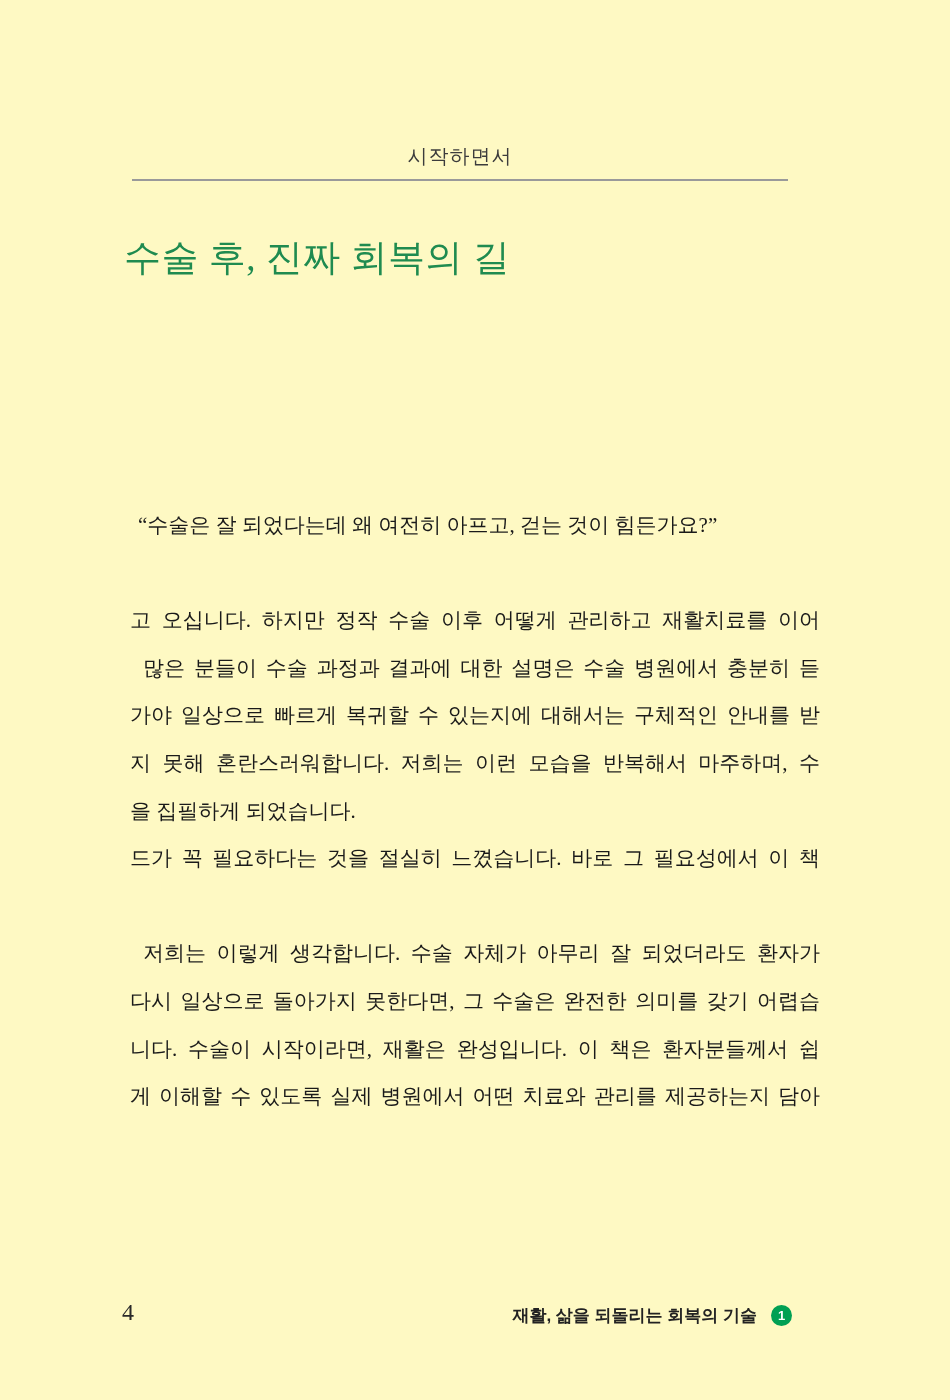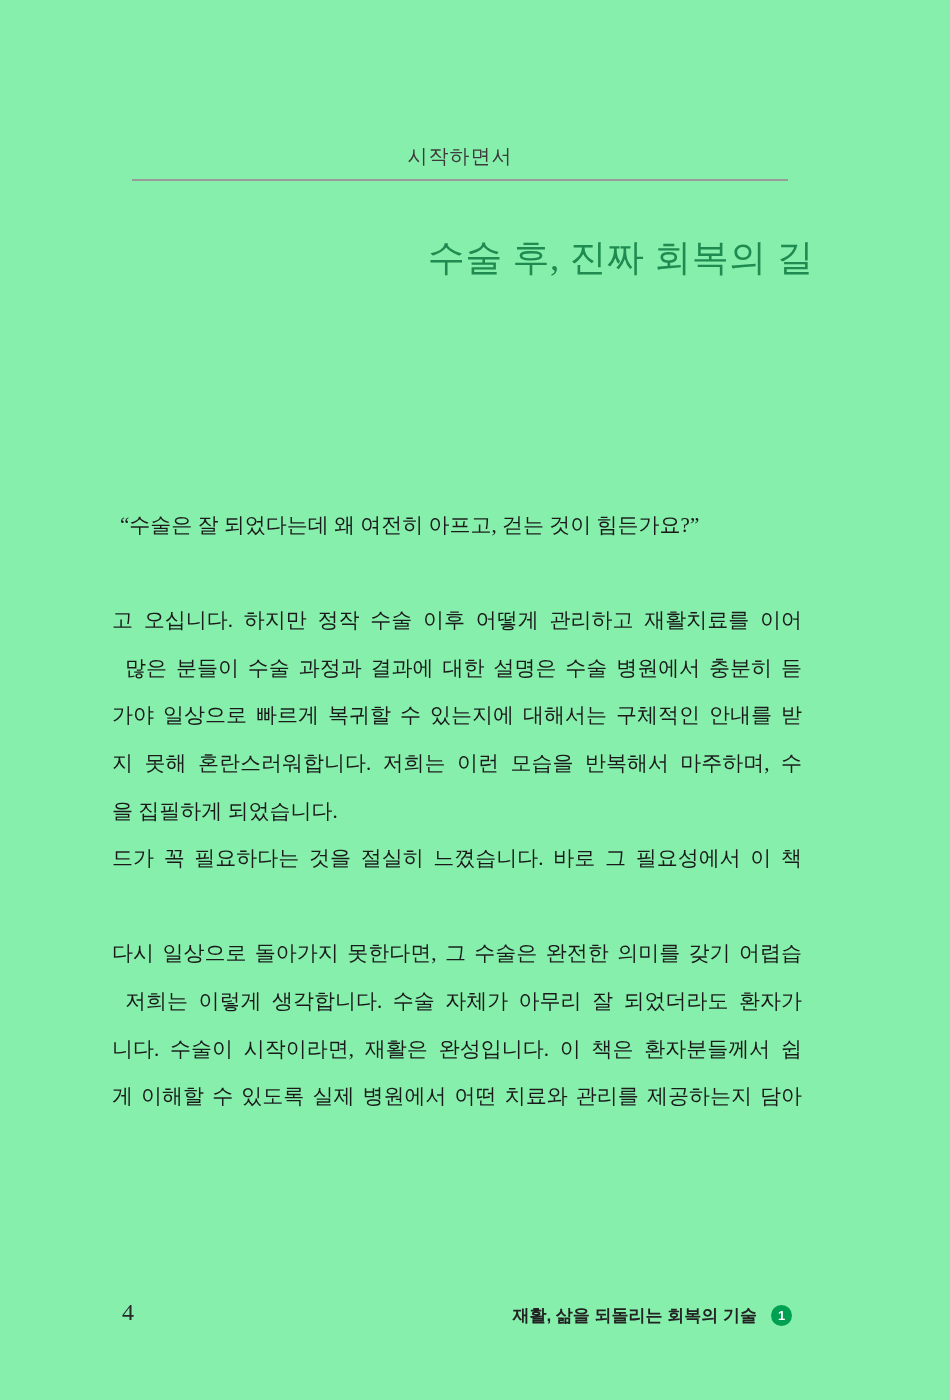--- a/index.html
+++ b/index.html
@@ -1,20 +1,20 @@
 <!DOCTYPE html>
 <html><head>
 <meta charset="utf-8">
 <style>
   html, body { margin: 0; padding: 0; background: #ffffff; }
   .page {
     position: relative;
     width: 950px;
     height: 1400px;
-    background: #86efac;
+    background: #fef9c3;
     overflow: hidden;
     font-family: "Liberation Serif", "DejaVu Serif", serif;
     color: #1a1a1a;
   }
   .section-label {
     position: absolute;
     top: 143px;
     left: 132px;
     width: 656px;
     text-align: center;
@@ -30,31 +30,31 @@
     left: 132px;
     width: 656px;
     height: 0;
     border-top: 2px solid #9a9a9a;
   }
   .chapter-title {
     position: absolute;
     top: 233px;
     left: 124px;
     width: 690px;
-    text-align: right;
+    text-align: left;
     font-family: "Liberation Serif", "DejaVu Serif", serif;
     font-size: 37px;
     font-weight: 500;
     letter-spacing: 0.5px;
     color: #1f8b50;
   }
   .body-text {
     position: absolute;
     top: 502px;
-    left: 112px;
+    left: 130px;
     width: 690px;
     font-size: 21px;
     line-height: 47.6px;
     color: #1a1a1a;
   }
   .para { margin: 0 0 47.6px 0; }
   .para:last-child { margin-bottom: 0; }
   .line { white-space: normal; }
   .jline { text-align: justify; text-align-last: justify; }
   .lline { text-align: left; text-align-last: left; }
@@ -115,22 +115,22 @@
     <div class="para">
       <div class="line jline">고 오십니다. 하지만 정작 수술 이후 어떻게 관리하고 재활치료를 이어</div>
       <div class="line jline indent">많은 분들이 수술 과정과 결과에 대한 설명은 수술 병원에서 충분히 듣</div>
       <div class="line jline">가야 일상으로 빠르게 복귀할 수 있는지에 대해서는 구체적인 안내를 받</div>
       <div class="line jline">지 못해 혼란스러워합니다. 저희는 이런 모습을 반복해서 마주하며, 수</div>
       <div class="line lline">을 집필하게 되었습니다.</div>
       <div class="line jline">드가 꼭 필요하다는 것을 절실히 느꼈습니다. 바로 그 필요성에서 이 책</div>
     </div>
 
     <div class="para">
+      <div class="line jline indent">저희는 이렇게 생각합니다. 수술 자체가 아무리 잘 되었더라도 환자가</div>
       <div class="line jline">다시 일상으로 돌아가지 못한다면, 그 수술은 완전한 의미를 갖기 어렵습</div>
-      <div class="line jline indent">저희는 이렇게 생각합니다. 수술 자체가 아무리 잘 되었더라도 환자가</div>
       <div class="line jline">니다. 수술이 시작이라면, 재활은 완성입니다. 이 책은 환자분들께서 쉽</div>
       <div class="line jline">게 이해할 수 있도록 실제 병원에서 어떤 치료와 관리를 제공하는지 담아</div>
     </div>
 
   </div>
 
   <div class="footer-page-number">4</div>
 
   <div class="footer-right">
     <span>재활, 삶을 되돌리는 회복의 기술</span>

